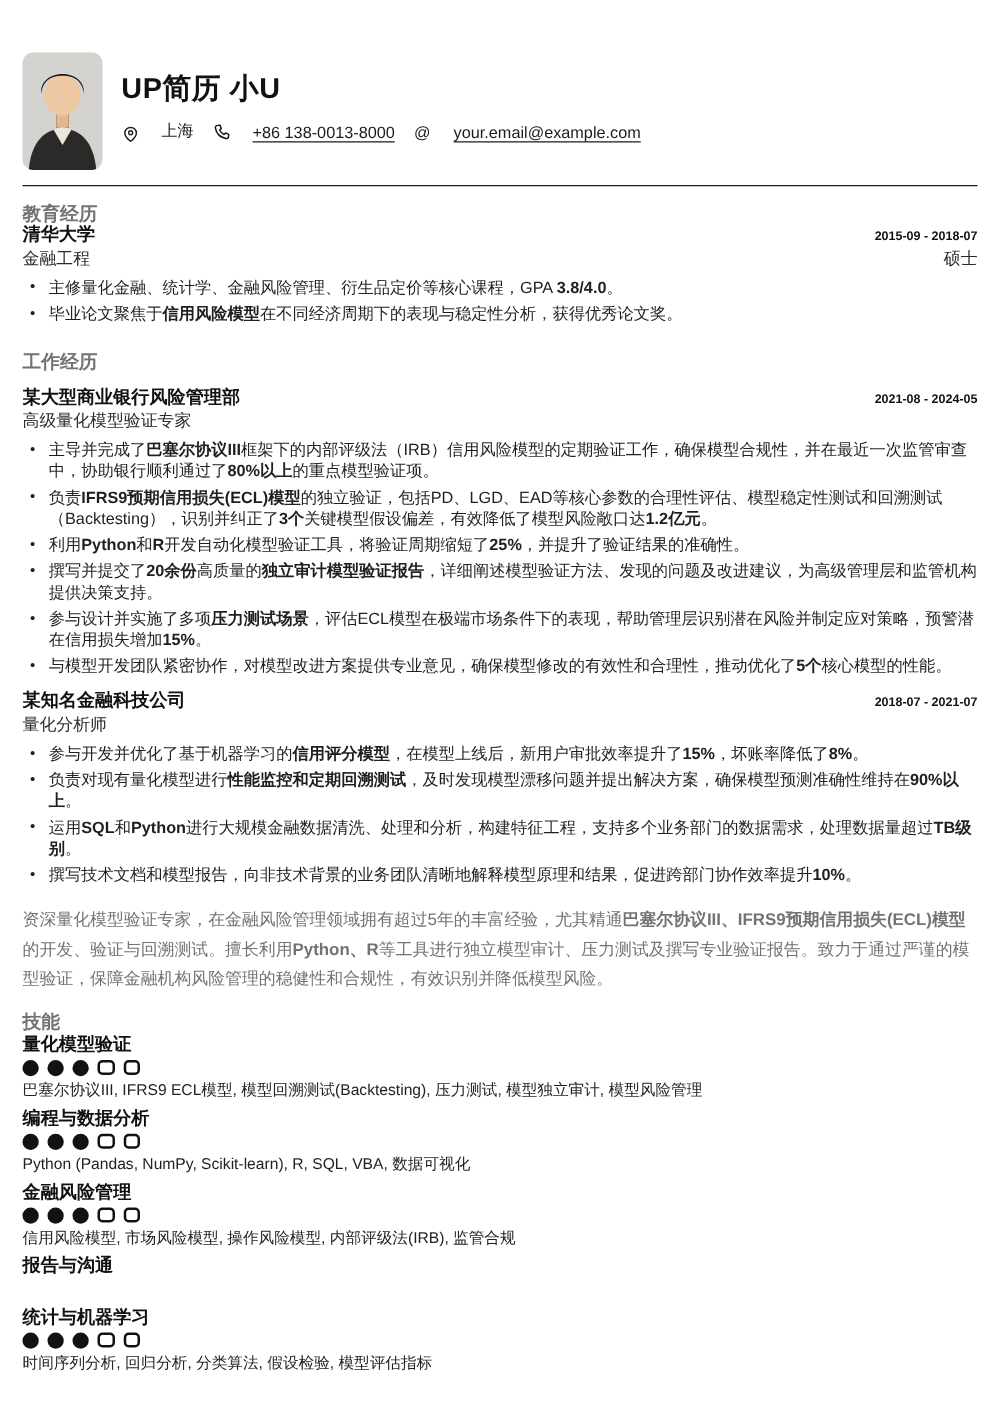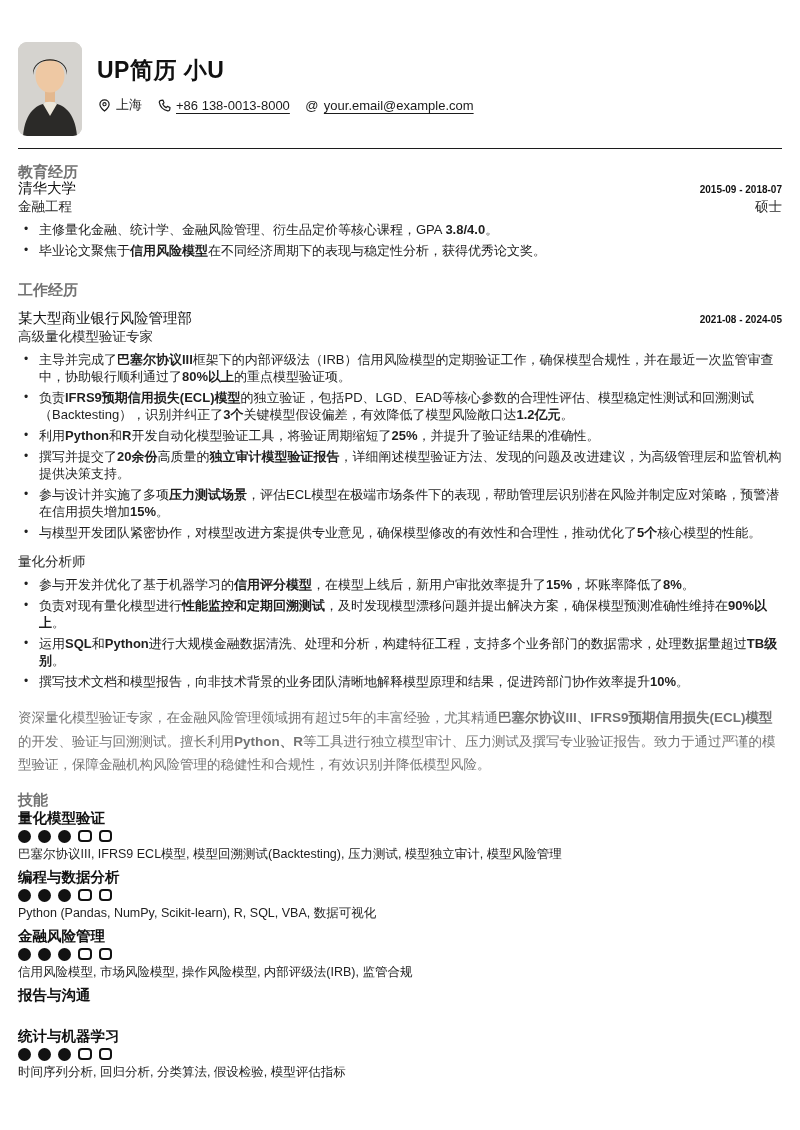--- a/index.html
+++ b/index.html
@@ -10,30 +10,30 @@
   }
   b{font-weight:700;}
   .page{padding:0 18px;}
   
   .header{display:flex;gap:15px;padding-top:42px;}
   .photo{width:64px;height:94px;border-radius:9px;overflow:hidden;flex:none;background:#d5d3cf;}
   .photo svg{display:block;}
   .head-right{padding-top:15px;}
   .name{font-size:23px;font-weight:700;line-height:26px;letter-spacing:.5px;color:#111;}
   .contact{margin-top:13px;display:flex;align-items:center;gap:15px;font-size:13px;color:#1b1b1b;}
-  .c-item{display:flex;align-items:center;gap:5px;}
+  .c-item{display:flex;align-items:flex-end;gap:18px;}
   .c-item .ic{display:inline-flex;width:14px;height:14px;align-items:center;justify-content:center;}
   .c-link{text-decoration:underline;text-underline-offset:3px;color:#1b1b1b;cursor:pointer;}
   .at{font-size:13px;font-weight:400;}
   .divider{border-top:1.6px solid #1c1c1c;margin-top:12px;}
   
   .sec{margin-top:14px;}
   .sec-title{font-size:15px;font-weight:700;line-height:17px;color:#737373;}
   .row{display:flex;justify-content:space-between;align-items:baseline;}
-  .org{font-size:14.5px;font-weight:400;line-height:17px;color:#111;}
+  .org{font-size:14.5px;font-weight:700;line-height:17px;color:#111;}
   .dates{font-size:10px;font-weight:700;line-height:17px;color:#111;white-space:nowrap;}
   .subrow{display:flex;justify-content:space-between;font-size:13.5px;line-height:17px;color:#2a2a2a;}
   
   .bullets{margin-top:6px;}
   .li{display:flex;font-size:13px;line-height:17px;margin-bottom:4px;color:#1f1f1f;}
   .mk{flex:none;width:21px;padding-left:6px;box-sizing:border-box;font-size:12px;}
   .tx{flex:1;}
   .job{margin-top:12px;}
   .work-sec{margin-top:22px;}
   
@@ -153,20 +153,24 @@
                 <span class="mk">•</span>
                 <span class="tx">参与设计并实施了多项<b>压力测试场景</b>，评估ECL模型在极端市场条件下的表现，帮助管理层识别潜在风险并制定应对策略，预警潜在信用损失增加<b>15%</b>。</span>
               </div>
             <div class="li">
                 <span class="mk">•</span>
                 <span class="tx">与模型开发团队紧密协作，对模型改进方案提供专业意见，确保模型修改的有效性和合理性，推动优化了<b>5个</b>核心模型的性能。</span>
               </div>
           </div>
         </div>
         <div class="job">
+          <div class="row">
+            <span class="org">某知名金融科技公司</span>
+            <span class="dates">2018-07 - 2021-07</span>
+          </div>
           <div class="subrow">
             <span>量化分析师</span>
           </div>
           <div class="bullets">
 
           <div class="li">
                 <span class="mk">•</span>
                 <span class="tx">参与开发并优化了基于机器学习的<b>信用评分模型</b>，在模型上线后，新用户审批效率提升了<b>15%</b>，坏账率降低了<b>8%</b>。</span>
               </div>
             <div class="li">

